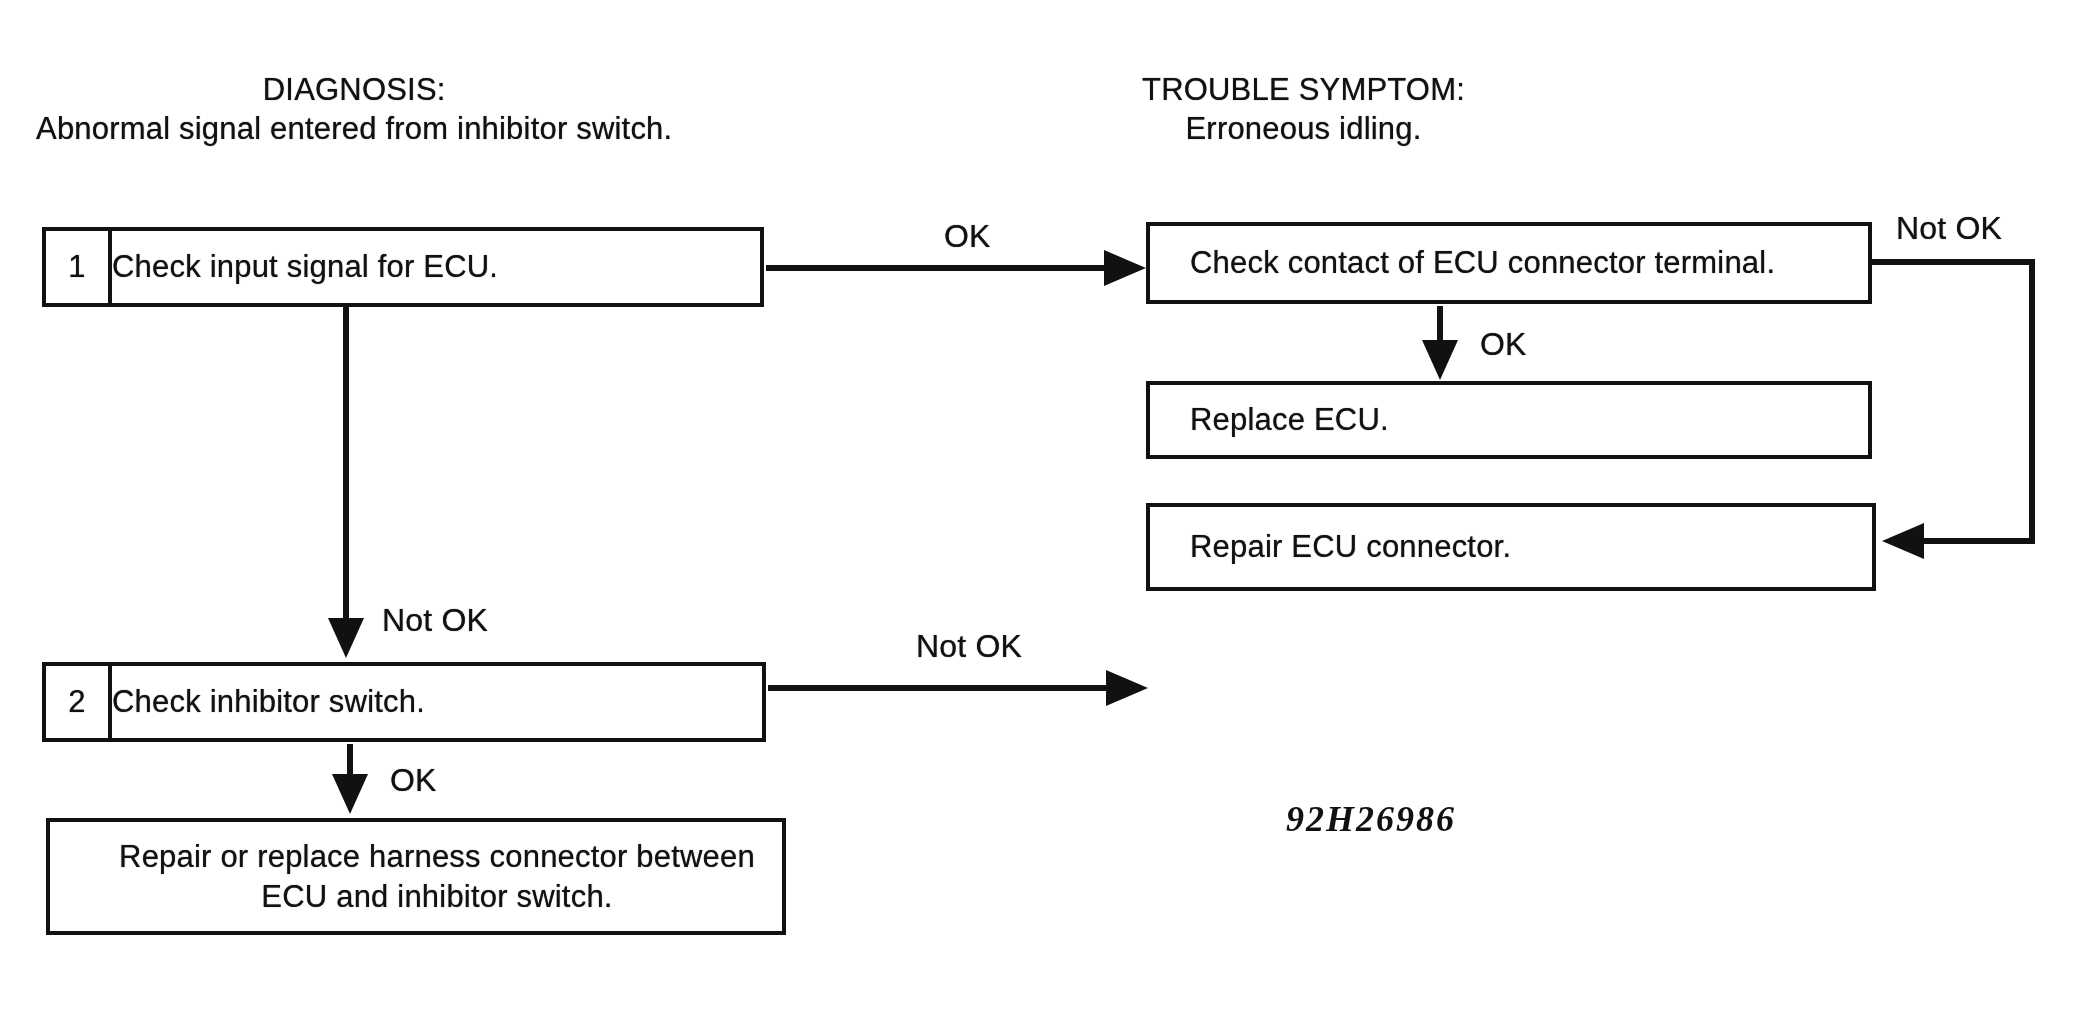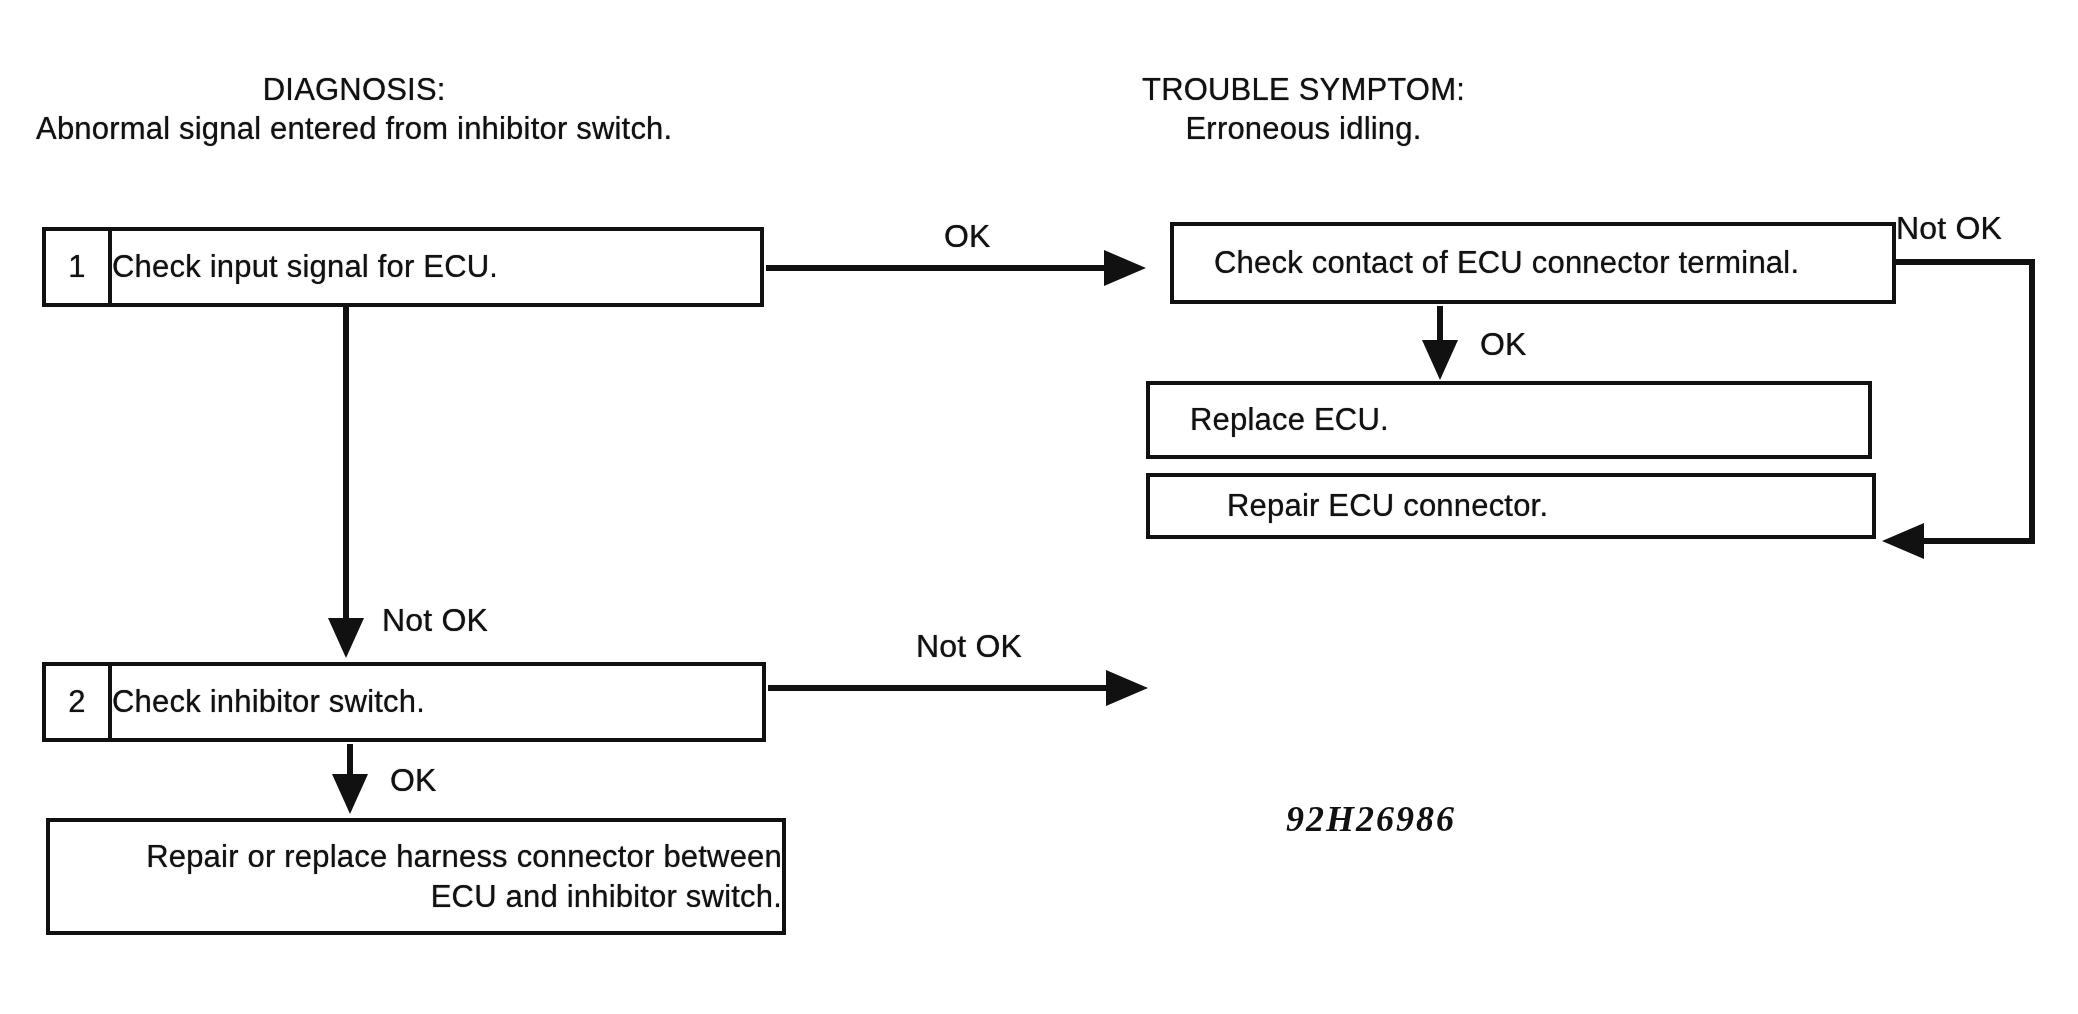--- a/index.html
+++ b/index.html
@@ -36,21 +36,21 @@
     width:62px;
     align-self:stretch;
     border-right:4px solid var(--ink);
     display:flex;align-items:center;justify-content:center;
     flex:0 0 auto;
   }
   .steplabel{white-space:nowrap;}
   .plain{padding-left:40px;white-space:nowrap;}
   .wrapbox{
     flex-direction:column;
-    align-items:flex-end;
+    align-items:center;
     justify-content:center;
     padding-left:42px;
     line-height:40px;
   }
   .edge-label{
     position:absolute;
     font-size:32px;
     white-space:nowrap;
   }
   .figcode{
@@ -105,29 +105,29 @@
   <div class="hdr txt" style="left:1142px;top:70px;">
     <div class="t1">TROUBLE SYMPTOM:</div>
     <div class="t2">Erroneous idling.</div>
   </div>
 
   <div class="fbox txt" style="left:42px;top:227px;width:722px;height:80px;">
     <div class="numcell">1</div>
     <div class="steplabel">Check input signal for ECU.</div>
   </div>
 
-  <div class="fbox txt" style="left:1146px;top:222px;width:726px;height:82px;margin-left:24px;">
+  <div class="fbox txt" style="left:1146px;top:222px;width:726px;height:82px;">
     <div class="plain">Check contact of ECU connector terminal.</div>
   </div>
 
   <div class="fbox txt" style="left:1146px;top:381px;width:726px;height:78px;text-align:right;">
     <div class="plain">Replace ECU.</div>
   </div>
 
-  <div class="fbox txt" style="left:1146px;top:473px;width:730px;height:66px;padding-left:37px;">
+  <div class="fbox txt" style="left:1146px;top:503px;width:730px;height:88px;">
     <div class="plain">Repair ECU connector.</div>
   </div>
 
   <div class="fbox txt" style="left:42px;top:662px;width:724px;height:80px;">
     <div class="numcell">2</div>
     <div class="steplabel">Check inhibitor switch.</div>
   </div>
 
 
   <div class="fbox wrapbox txt" style="left:46px;top:818px;width:740px;height:117px;">

